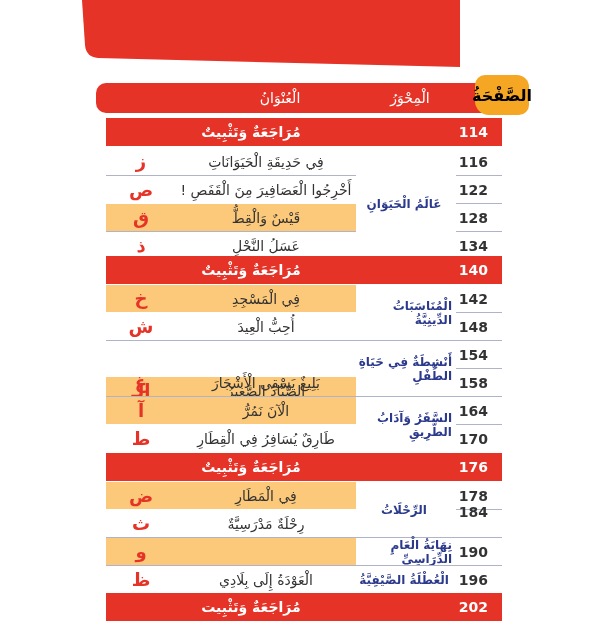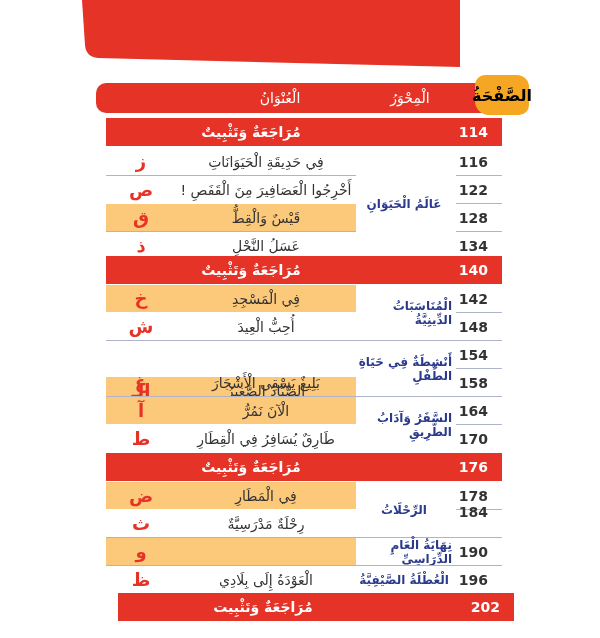--- a/index.html
+++ b/index.html
@@ -188,17 +188,17 @@
   <div class="axis-cell" style="top:420px;height:27px;">نِهَايَةُ الْعَامِ الدِّرَاسِيِّ</div>
   <div class="axis-line" style="top:447px;left:0;width:396px;"></div>
 
   <div class="lesson" style="top:448px;">
     <span class="letter">ظ</span>
     <span class="title">الْعَوْدَةُ إِلَى بِلَادِي</span>
   </div>
   <div class="page-num" style="top:448px;">196</div>
   <div class="axis-cell" style="top:448px;height:27px;">الْعُطْلَةُ الصَّيْفِيَّةُ</div>
 
-  <div class="row review" style="top:475px;margin-left:12px;">
+  <div class="row review" style="top:475px;">
     <div class="r-title">مُرَاجَعَةٌ وَتَثْبِيت</div>
     <div class="r-page">202</div>
   </div>
 </div>
 
 </body></html>

